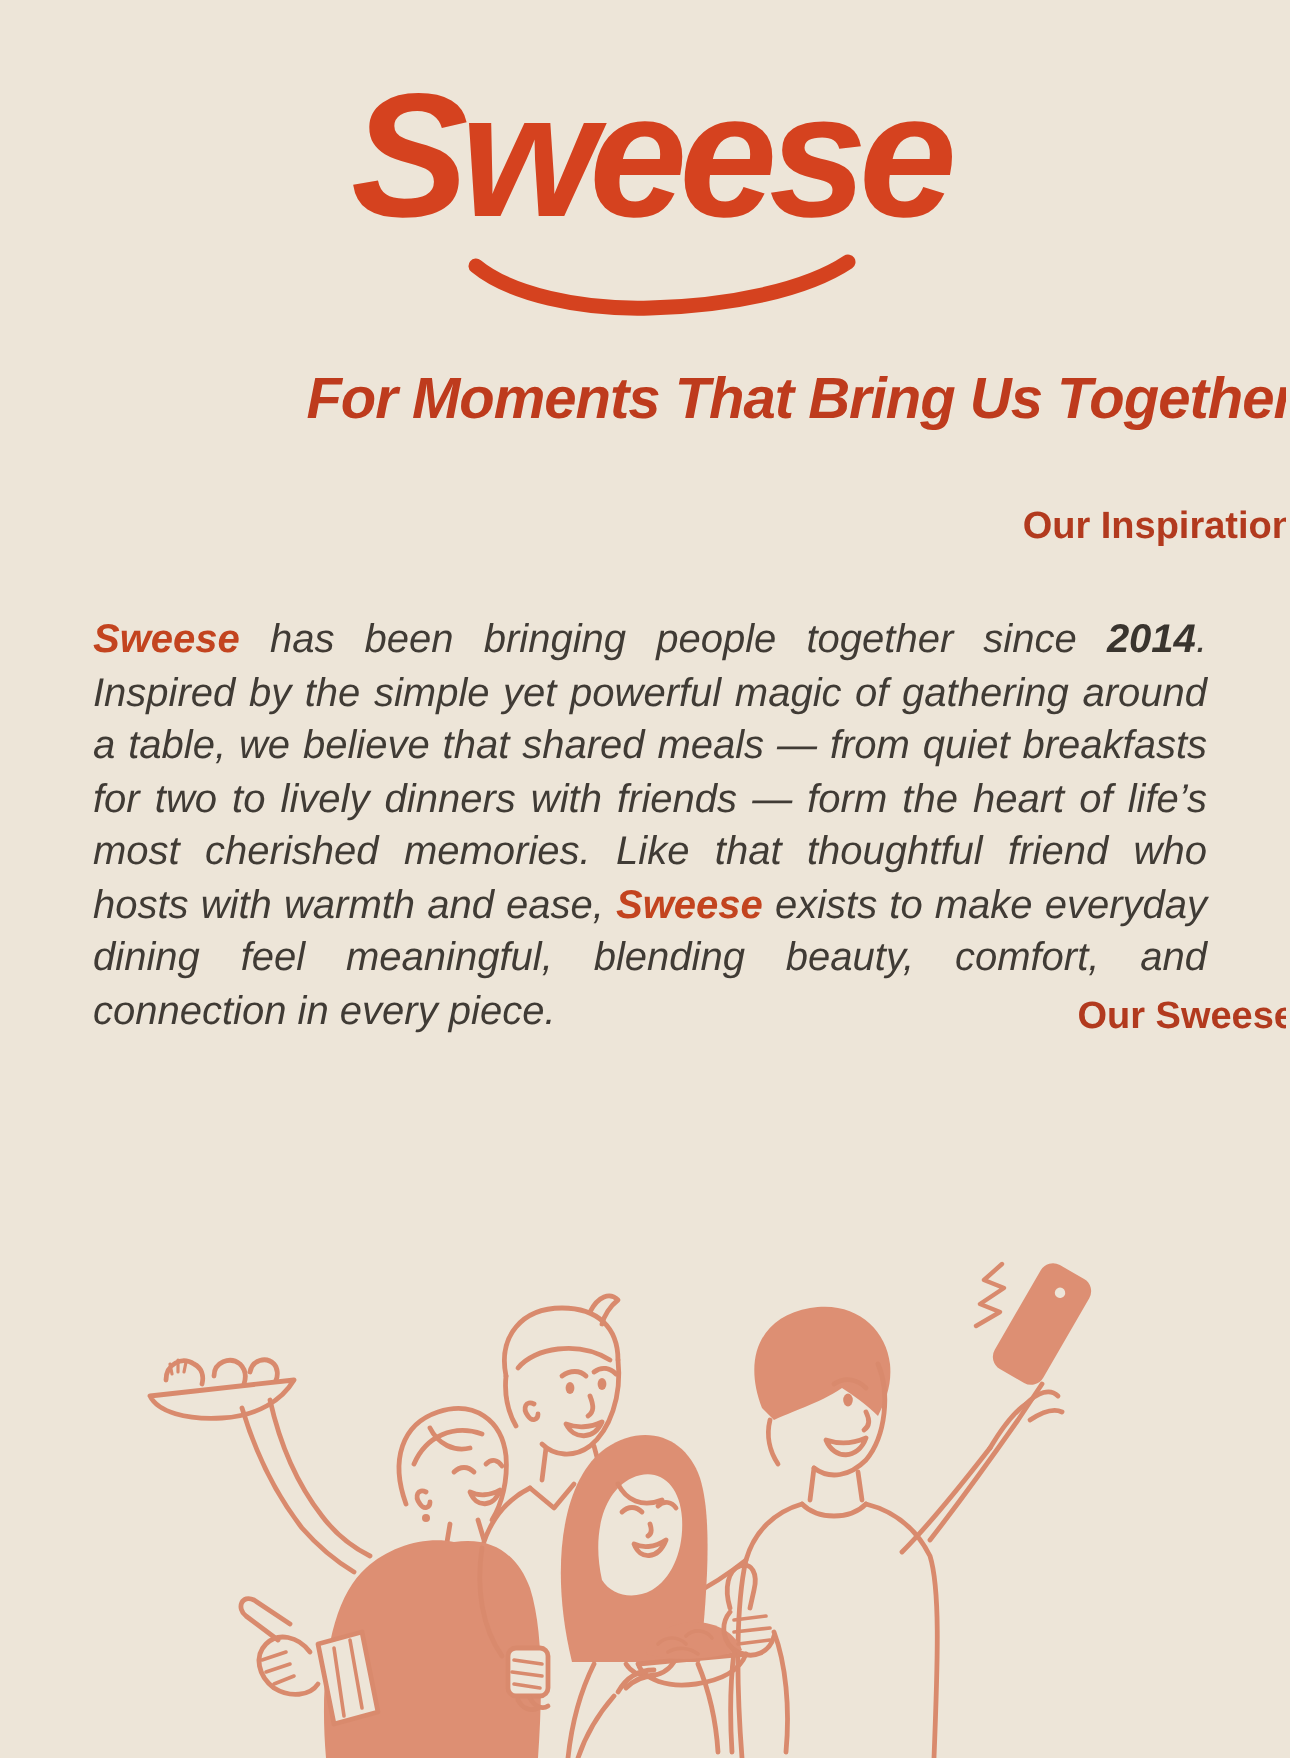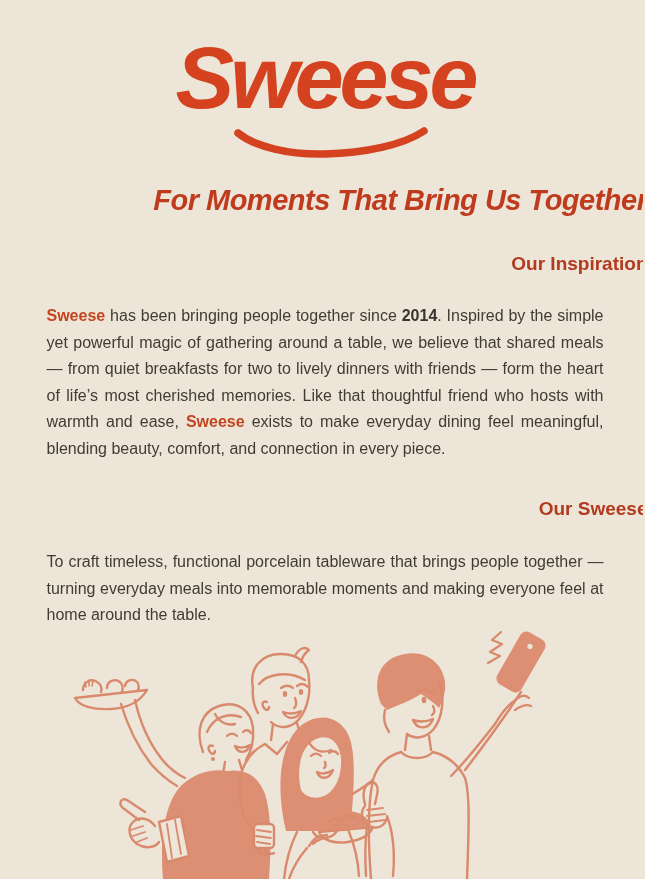--- a/index.html
+++ b/index.html
@@ -30,21 +30,21 @@
     letter-spacing:-0.5px;
   }
   .section-heading{
     position:absolute;left:0;width:645px;text-align:right;
     font-size:19px;font-weight:700;color:var(--heading-rust);
   }
   .heading-inspiration{top:253px;}
   .heading-mission{top:498px;}
   .para{
     position:absolute;left:44px;width:557px;text-align:justify;
-    font-size:16px;line-height:26.5px;color:var(--body-text);
+    font-size:20px;line-height:26.5px;color:var(--body-text);font-style:italic;
   }
   .para-inspiration{top:287px;}
   .para-mission{top:533px;}
   .seg-normal{font-weight:400;}
   .seg-bold{font-weight:700;color:#39342E;}
   .seg-brand{font-weight:700;color:var(--brand-inline);}
   .illustration{
     position:absolute;left:52px;top:618px;width:540px;height:261px;
   }
   .ill-stroke{stroke:var(--ill-line);stroke-width:2.4;fill:none;
@@ -61,21 +61,20 @@
       <path d="M78,117 C95,131 130,139 165,138 C205,137 243,129 264,115" stroke="var(--logo-red)" stroke-width="7.5" fill="none" stroke-linecap="round"></path>
     </svg>
   </div>
 
   <div class="tagline">For Moments That Bring Us Together</div>
 
   <div class="section-heading heading-inspiration">Our Inspiration</div>
   <p class="para para-inspiration"><span class="seg-brand">Sweese</span><span class="seg-normal"> has been bringing people together since </span><span class="seg-bold">2014</span><span class="seg-normal">. Inspired by the simple yet powerful magic of gathering around a table, we believe that shared meals — from quiet breakfasts for two to lively dinners with friends — form the heart of life’s most cherished memories. Like that thoughtful friend who hosts with warmth and ease, </span><span class="seg-brand">Sweese</span><span class="seg-normal"> exists to make everyday dining feel meaningful, blending beauty, comfort, and connection in every piece.</span></p>
 
   <div class="section-heading heading-mission">Our Sweese</div>
-  <p class="para para-mission"><span class="seg-normal">To craft timeless, functional porcelain tableware that brings people together — turning everyday meals into memorable moments and making everyone feel at home around the table.</span></p>
 
   <svg class="illustration" viewBox="0 0 540 261" role="img" aria-label="Terracotta line-art illustration of four smiling friends: a woman holding up a plate of food, a man behind her, a woman with long hair holding a plate of spaghetti giving a thumbs up, and a man taking a selfie with a phone flashing">
 
     <g class="ill-stroke">
       <path d="M198,70 C194,50 206,36 226,36 C244,36 254,46 254,62"></path>
       <path d="M240,38 C244,30 250,28 254,32 C250,35 247,40 246,44"></path>
       <path d="M204,66 C212,56 234,52 250,62"></path>
       <path d="M198,70 C197,80 199,88 203,95"></path>
       <path d="M254,62 C256,80 250,97 240,105 C232,111 222,110 216,104"></path>
       <path d="M226,70 C230,67 235,67 238,70"></path>

